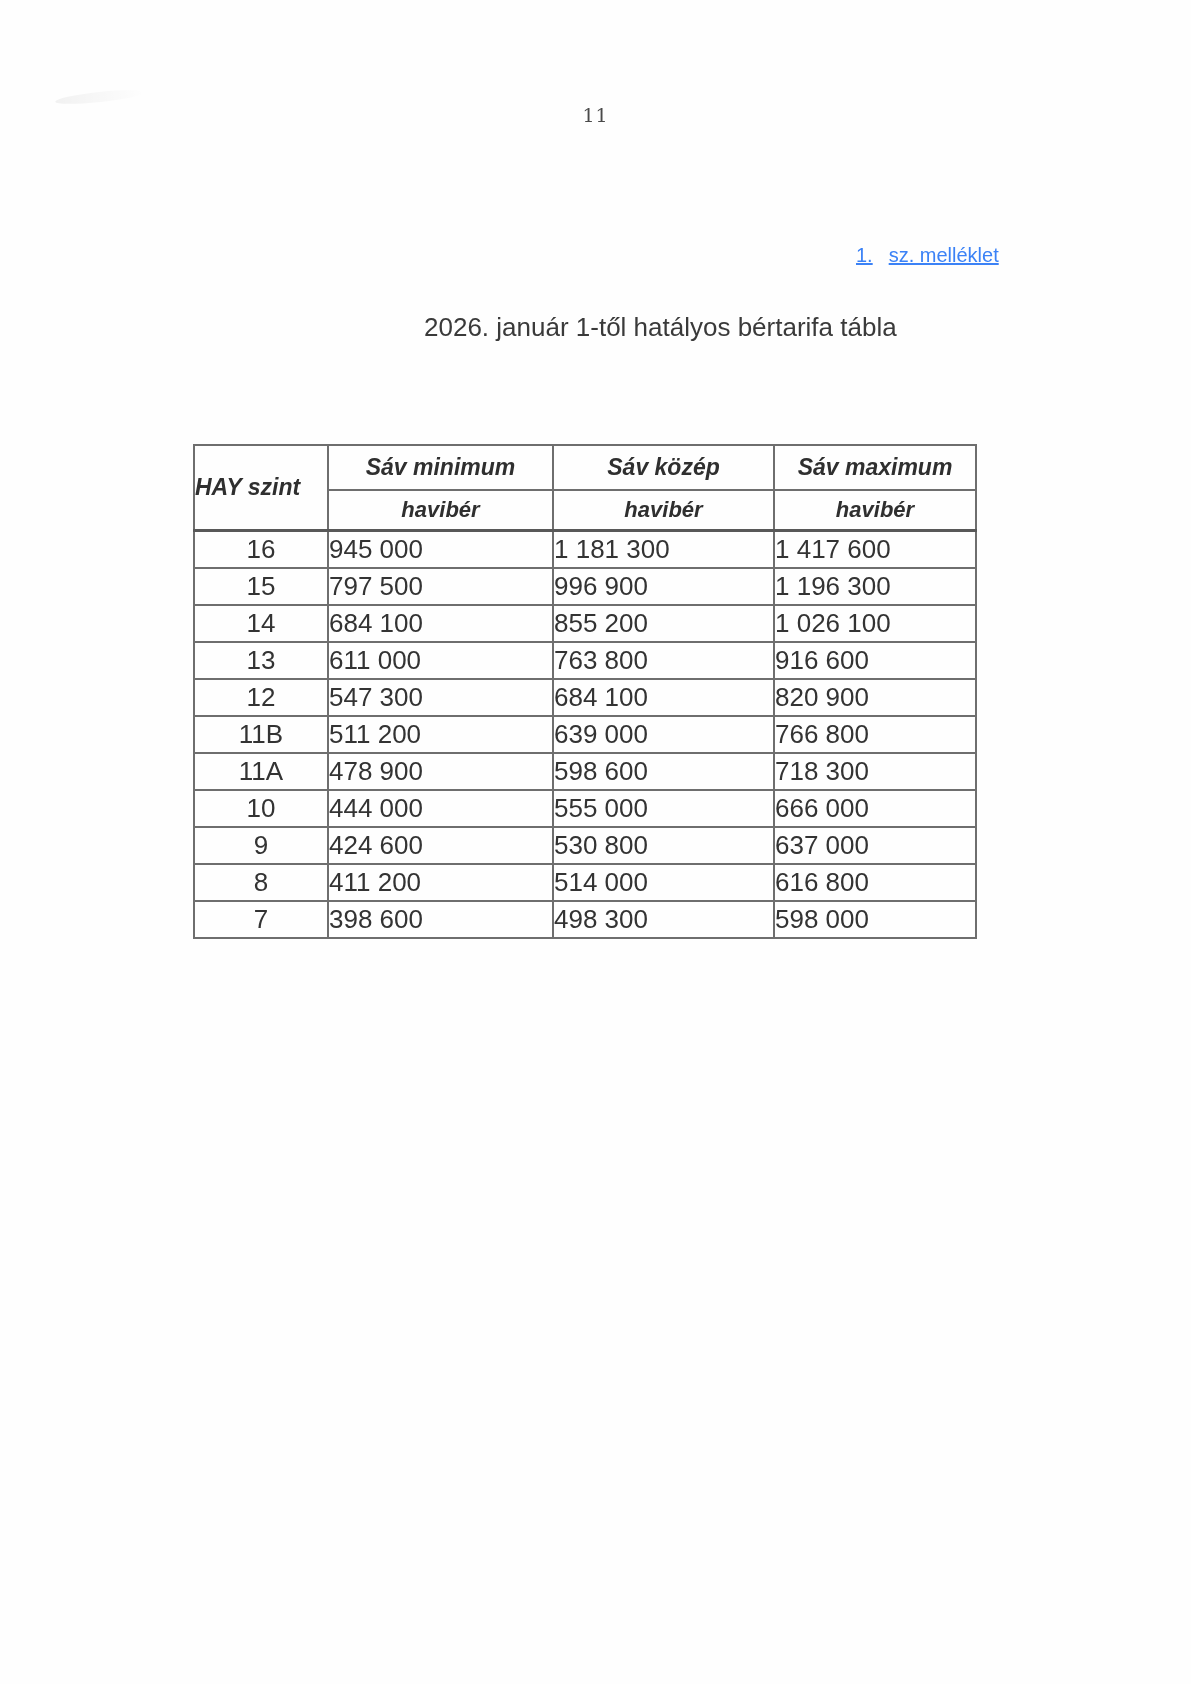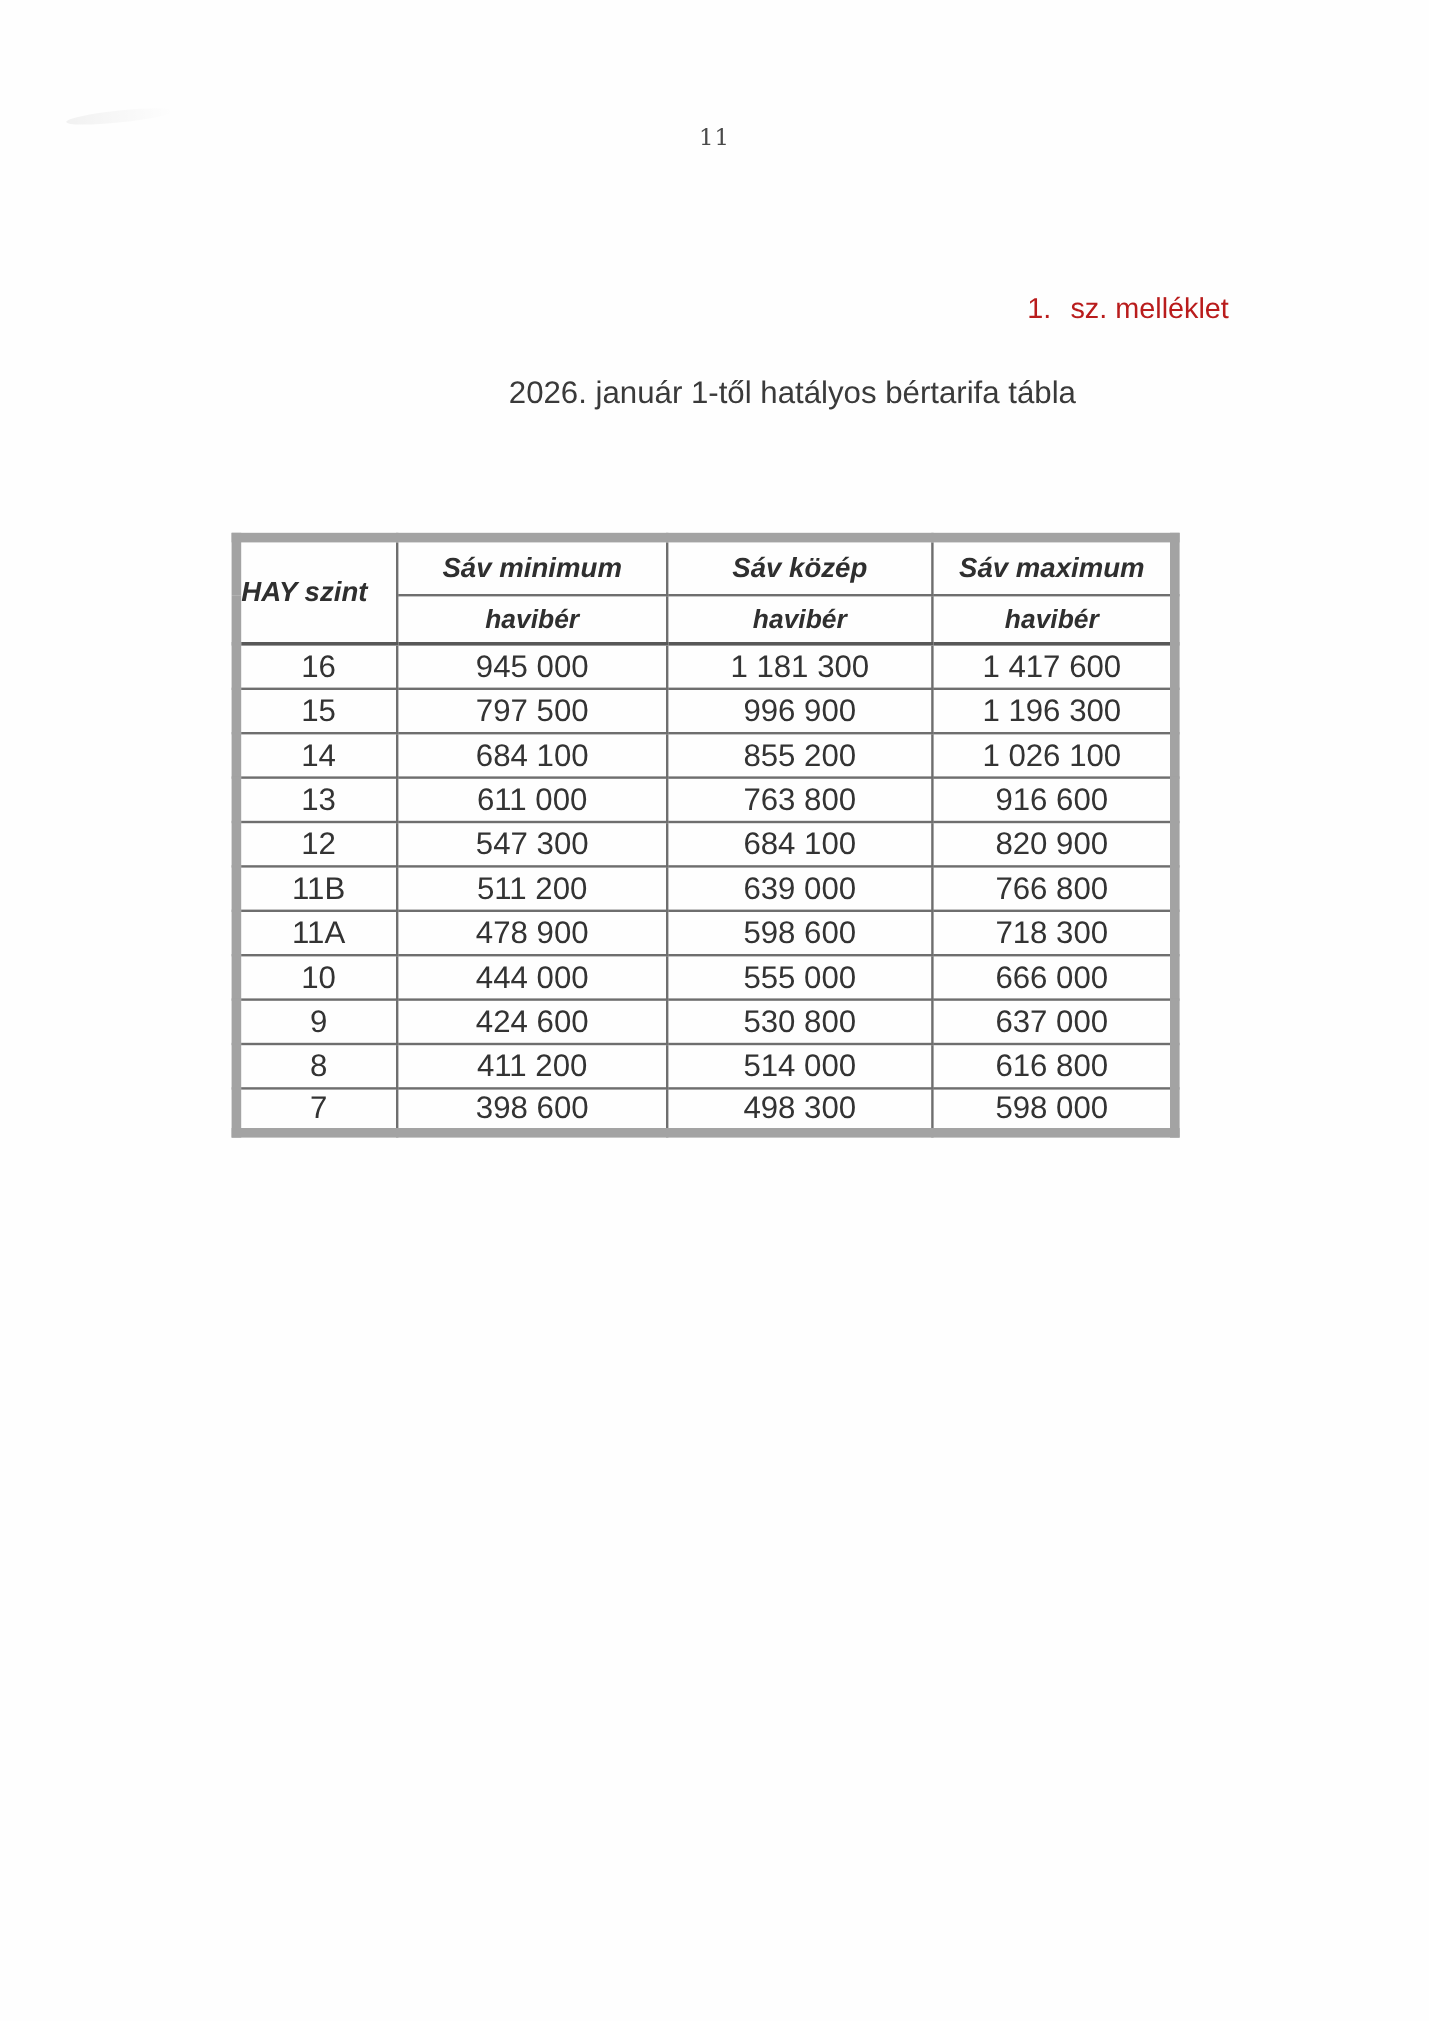--- a/index.html
+++ b/index.html
@@ -25,22 +25,23 @@
     text-align: center;
     font-family: "DejaVu Serif", "Liberation Serif", serif;
     font-size: 19px;
     color: #4a4a4a;
     letter-spacing: 1px;
   }
   .annex {
     position: absolute;
     top: 244px;
     left: 856px;
-    font-size: 24px;
-    color: #b91c1c;
+    font-size: 20px;
+    color: #3b82f6;
+    text-decoration: underline;
   }
   .annex .annex-label {
     margin-left: 16px;
   }
   .doc-title {
     position: absolute;
     top: 312px;
     left: 424px;
     font-size: 26px;
     color: #3a3a3a;
@@ -55,21 +56,21 @@
     background: #fefefe;
   }
   table.salary-table th,
   table.salary-table td {
     border: 2px solid #6e6e6e;
     padding: 0;
     overflow: hidden;
     white-space: nowrap;
   }
   table.salary-table {
-    border: 8px solid #a3a3a3;
+    border: 2px solid #a3a3a3;
   }
   
   thead th {
     font-style: italic;
     font-weight: bold;
     color: #2f2f2f;
     text-align: center;
   }
   thead tr.head-top th { height: 43px; font-size: 23px; }
   thead tr.head-sub th { height: 38px; font-size: 22px; border-top-color: #8a8a8a; text-align: center; }
@@ -84,21 +85,21 @@
   tbody tr:first-child td { border-top: 3px solid #585858; }
   
   tbody tr { height: 37px; }
   tbody td {
     font-size: 26px;
     color: #333333;
     border-color: #7c7c7c;
     margin-top: 32px;
   }
   td.level { text-align: center; }
-  td.amount { text-align: center; padding-right: 5px; }
+  td.amount { text-align: left; padding-right: 5px; }
   
   .scan-smudge {
     position: absolute;
     top: 92px;
     left: 55px;
     width: 90px;
     height: 10px;
     background: linear-gradient(90deg, rgba(0,0,0,0.05), rgba(0,0,0,0));
     transform: rotate(-6deg);
     border-radius: 50%;

